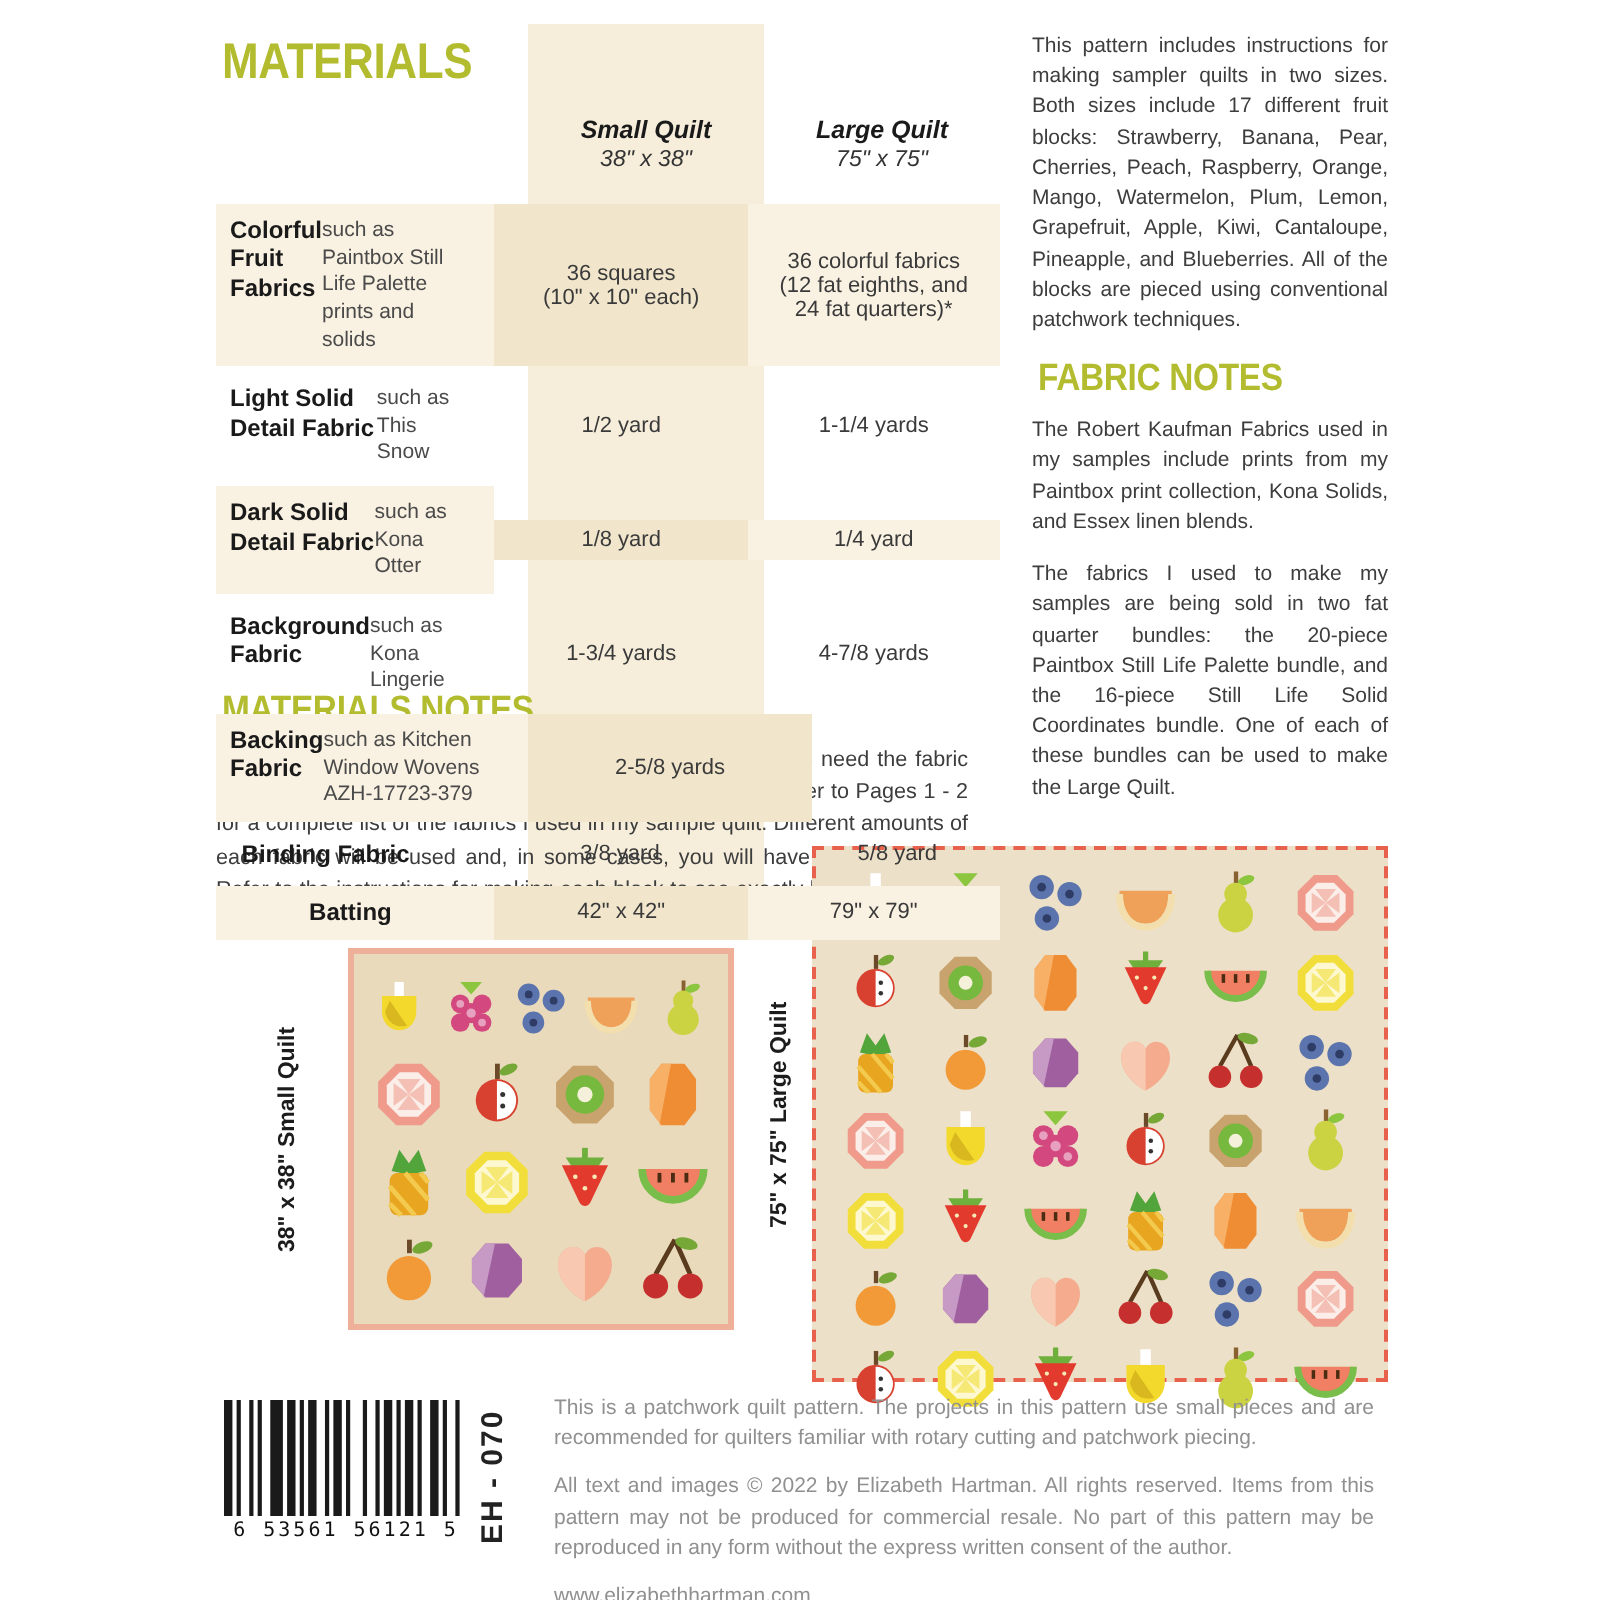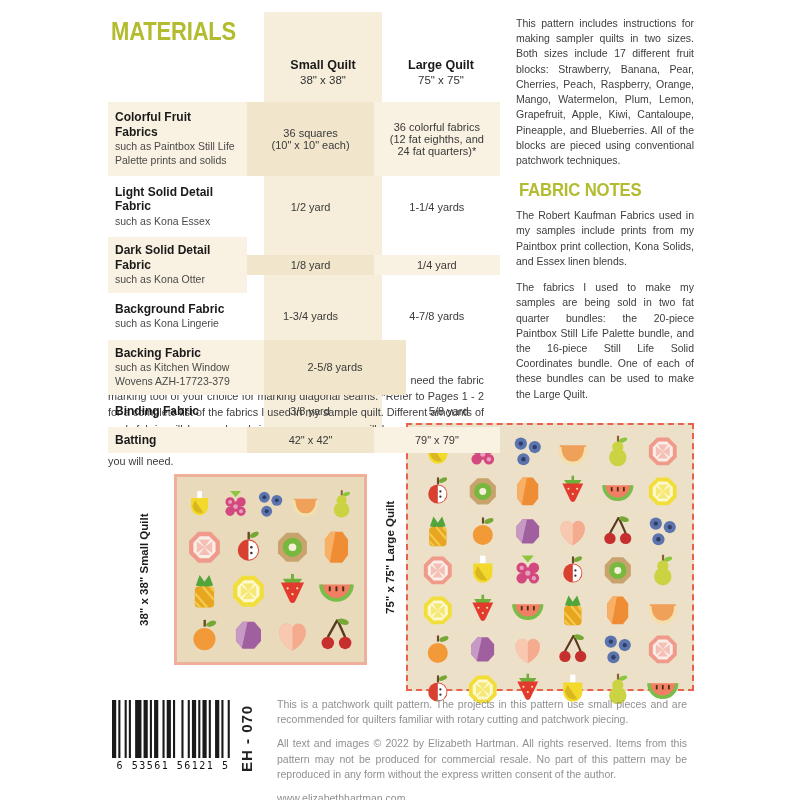--- a/index.html
+++ b/index.html
@@ -9,27 +9,27 @@
   h1,h2{margin:3px;font-weight:bold;}
   .olive{color:#b3bc2f;}
 
   
   .materials{position:absolute;left:108px;top:14px;width:392px;}
   .materials h1{font-size:25px;}
   .mtable{position:relative;margin-top:8px;}
   .band{position:absolute;left:156px;top:-42px;width:118px;height:calc(100% + 42px);background:#f6eedb;z-index:0;}
   .thead{position:relative;z-index:1;display:flex;}
   .th-spacer{width:156px;}
-  .th{width:118px;text-align:center;padding:4px 0 8px;}
+  .th{width:118px;text-align:center;padding:4px 0 8px;font-style:italic;}
   .th-name{font-size:12.5px;font-weight:bold;color:#1a1a1a;}
   .th-size{font-size:11.5px;color:#333;margin-top:2px;}
   .rows{position:relative;z-index:1;margin-top:8px;}
   .row{display:flex;margin-bottom:3px;}
   .row .c-label{width:156px;box-sizing:border-box;padding:6px 12px 6px 7px;
-                display:flex;flex-direction:column;justify-content:center;}
+                display:flex;flex-direction:row;justify-content:center;}
   .row .c-val{width:142px;box-sizing:border-box;display:flex;align-items:center;justify-content:center;
               text-align:center;font-size:11px;color:#3a3a3a;white-space:pre-line;padding:4px 6px;}
   .row.cream .c-label,.row.cream .c-large{background:#f9f1e1;}
   .row.cream .c-small{background:#f1e6cc;}
   .row .lbl{font-size:12px;font-weight:bold;color:#1a1a1a;line-height:1.2;}
   .row .sub{font-size:10.5px;color:#4a4a4a;line-height:1.3;margin-top:1px;}
 
   
   .rightcol{position:absolute;left:516px;top:16px;width:178px;}
   .rightcol h2{font-size:19px;margin-bottom:7px;}
@@ -95,21 +95,21 @@
             </div>
             <div class="c-val c-small">36 squares
 (10" x 10" each)</div>
             <div class="c-val c-large">36 colorful fabrics
 (12 fat eighths, and
 24 fat quarters)*</div>
           </div>
           <div class="row" style="min-height: 33px;">
             <div class="c-label">
               <div class="lbl">Light Solid Detail Fabric</div>
-              <div class="sub">such as Kona Essex</div>
+              <div class="sub">such as This Snow</div>
             </div>
             <div class="c-val c-small">1/2 yard</div>
             <div class="c-val c-large">1-1/4 yards</div>
           </div>
           <div class="row cream" style="min-height: 32px; align-items: center;">
             <div class="c-label">
               <div class="lbl">Dark Solid Detail Fabric</div>
               <div class="sub">such as Kona Otter</div>
             </div>
             <div class="c-val c-small">1/8 yard</div>

